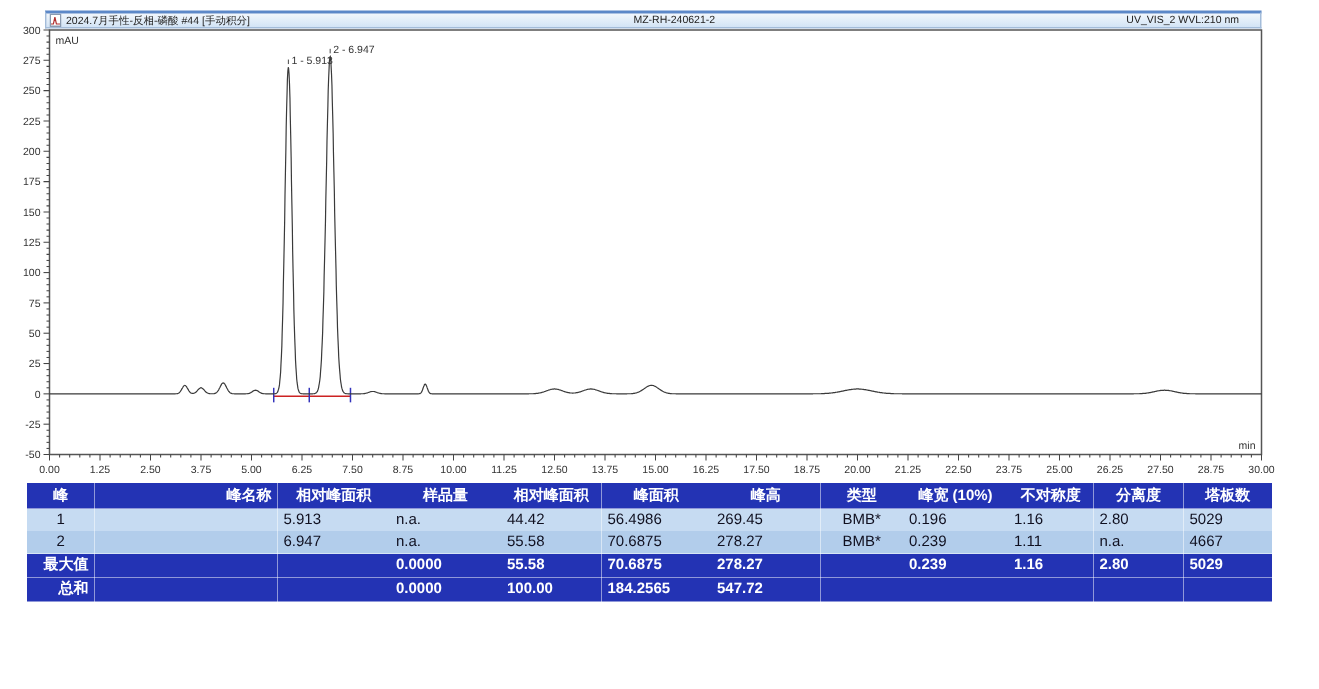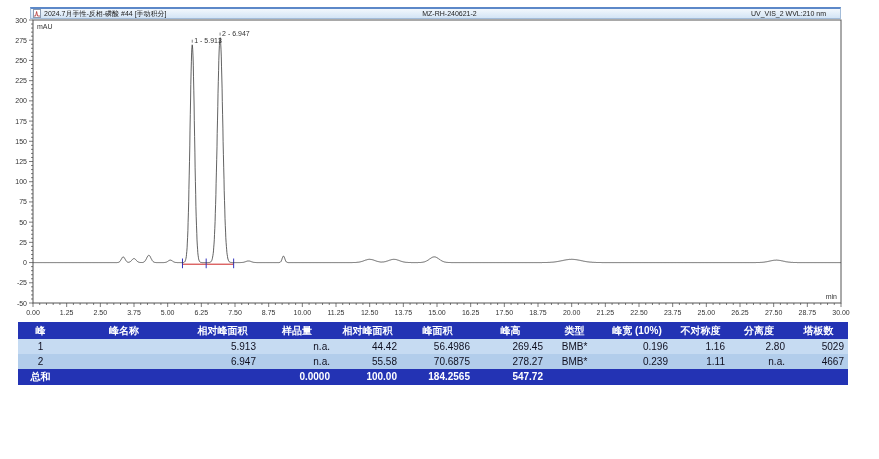--- a/index.html
+++ b/index.html
@@ -24,21 +24,21 @@
   table{border-collapse:collapse;table-layout:fixed;width:830px;
         font-size:10px;color:#101020;}
   thead th{background:var(--tbl-header-bg,#2333b4);color:var(--tbl-header-fg,#fff);
            font-weight:bold;padding:0 4px;line-height:17px;height:17px;
            overflow:hidden;white-space:nowrap;}
   td{padding:0 4px;height:15px;line-height:15px;overflow:hidden;white-space:nowrap;}
   tr.r1 td{background:var(--tbl-row-odd,#c6dbf2);}
   tr.r2 td{background:var(--tbl-row-even,#b2cdeb);}
   tr.sum td{background:var(--tbl-summary-bg,#2333b4);color:#fff;font-weight:bold;
             height:16px;line-height:16px;}
-  .al{text-align:center}.ar{text-align:right}.ac{text-align:center}
+  .al{text-align:right}.ar{text-align:left}.ac{text-align:center}
 </style>
 </head>
 <body style="--tbl-header-bg: #2333b4; --tbl-header-fg: #ffffff; --tbl-row-odd: #c6dbf2; --tbl-row-even: #b2cdeb; --tbl-summary-bg: #2333b4;">
 
 <div class="chrom">
   <svg id="chrom-svg" xmlns="http://www.w3.org/2000/svg">
       <rect x="33" y="14" width="808" height="283" fill="#ffffff" stroke="#555" stroke-width="1"></rect>
       <line x1="29" y1="297" x2="33" y2="297" stroke="#444" stroke-width="0.7"></line>
       <text x="27" y="299.5" font-size="7" fill="#333" text-anchor="end">-50</text>
       <line x1="31" y1="292.95714285714286" x2="33" y2="292.95714285714286" stroke="#444" stroke-width="0.7"></line>
@@ -352,20 +352,34 @@
           <td class="ar">55.58</td>
           <td class="ar">70.6875</td>
           <td class="ar">278.27</td>
           <td class="ac">BMB*</td>
           <td class="ar">0.239</td>
           <td class="ar">1.11</td>
           <td class="ar">n.a.</td>
           <td class="ar">4667</td>
         </tr>
         <tr class="sum">
+          <td class="al">最大值</td>
+          <td class="al"></td>
+          <td class="ar"></td>
+          <td class="ar">0.0000</td>
+          <td class="ar">55.58</td>
+          <td class="ar">70.6875</td>
+          <td class="ar">278.27</td>
+          <td class="ac"></td>
+          <td class="ar">0.239</td>
+          <td class="ar">1.16</td>
+          <td class="ar">2.80</td>
+          <td class="ar">5029</td>
+        </tr>
+        <tr class="sum">
           <td class="al">总和</td>
           <td class="al"></td>
           <td class="ar"></td>
           <td class="ar">0.0000</td>
           <td class="ar">100.00</td>
           <td class="ar">184.2565</td>
           <td class="ar">547.72</td>
           <td class="ac"></td>
           <td class="ar"></td>
           <td class="ar"></td>

